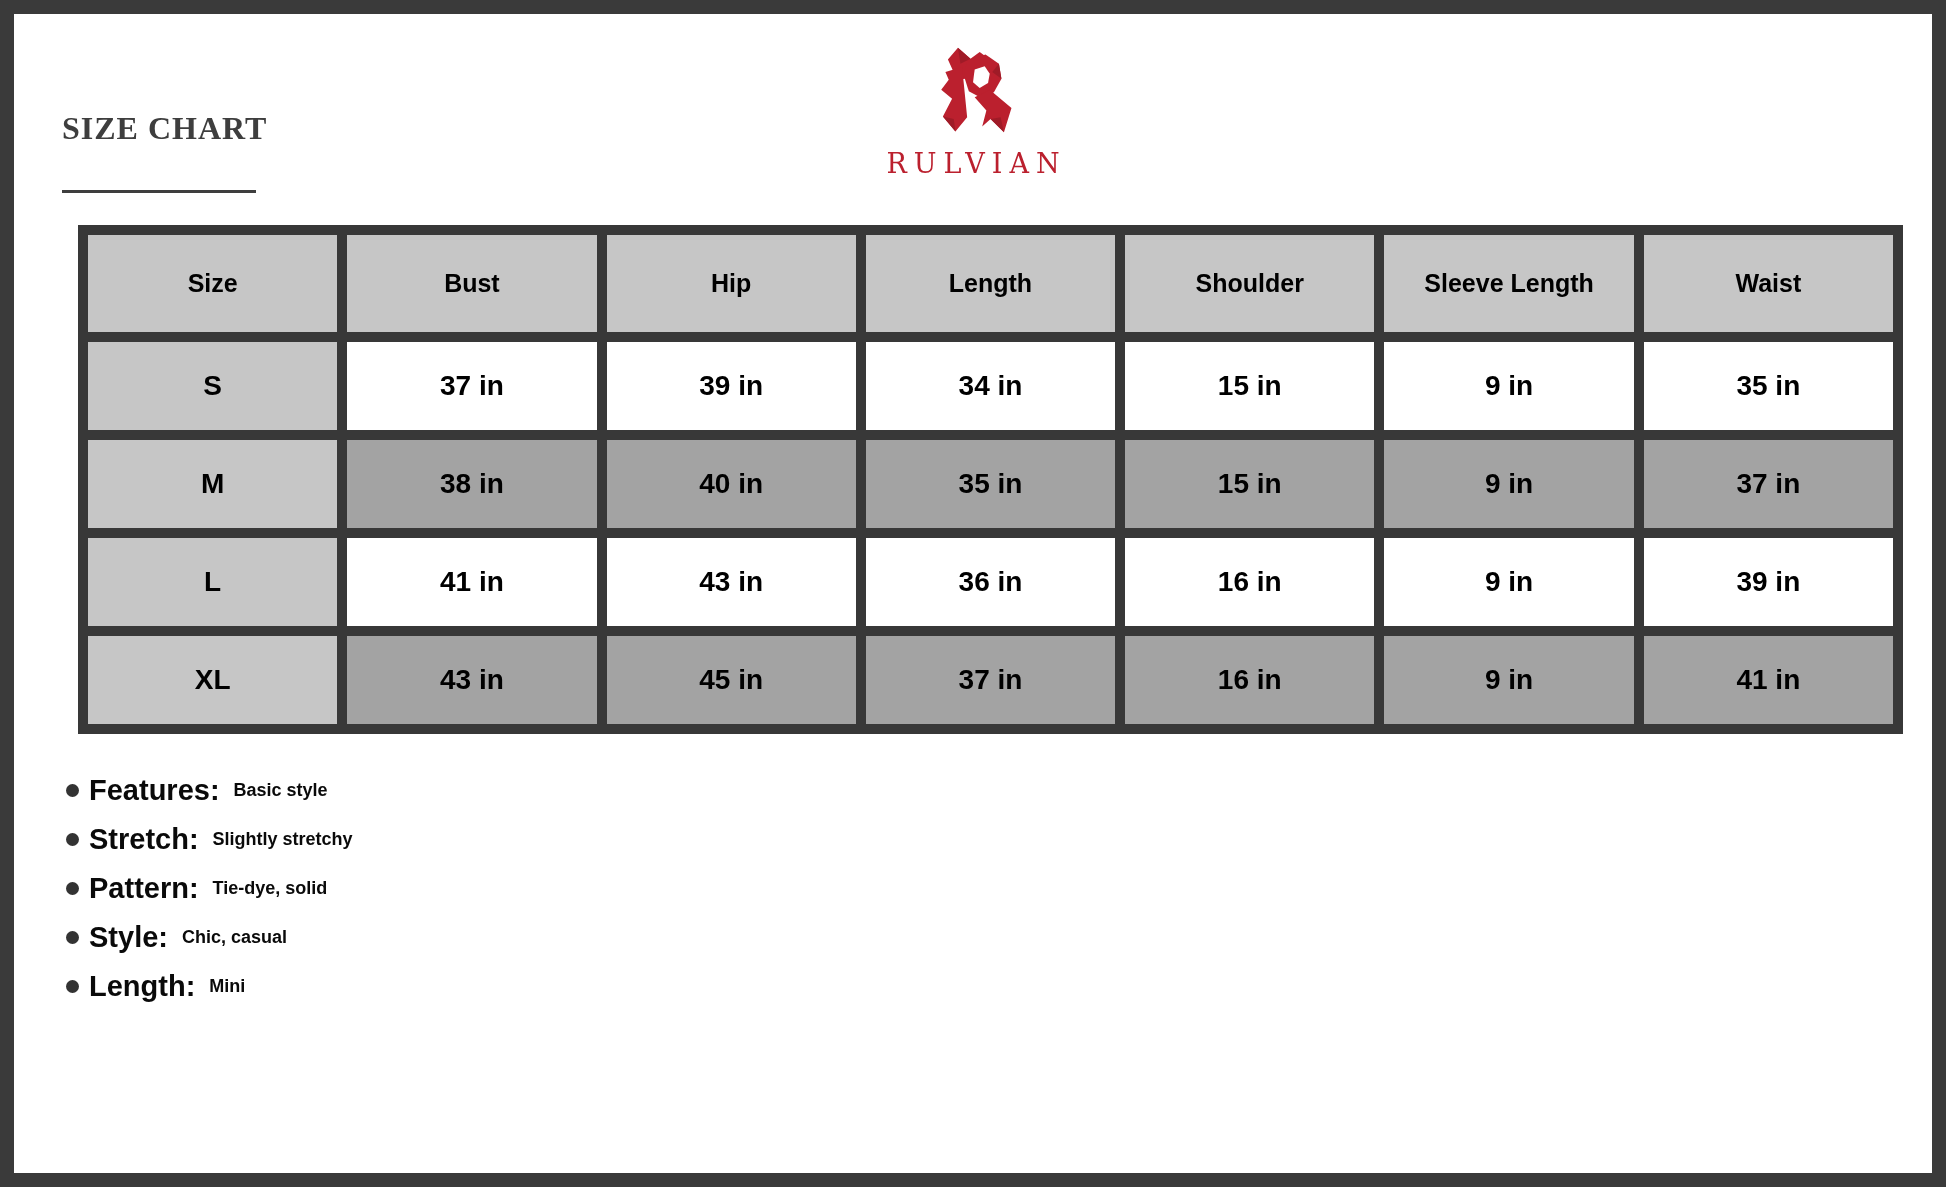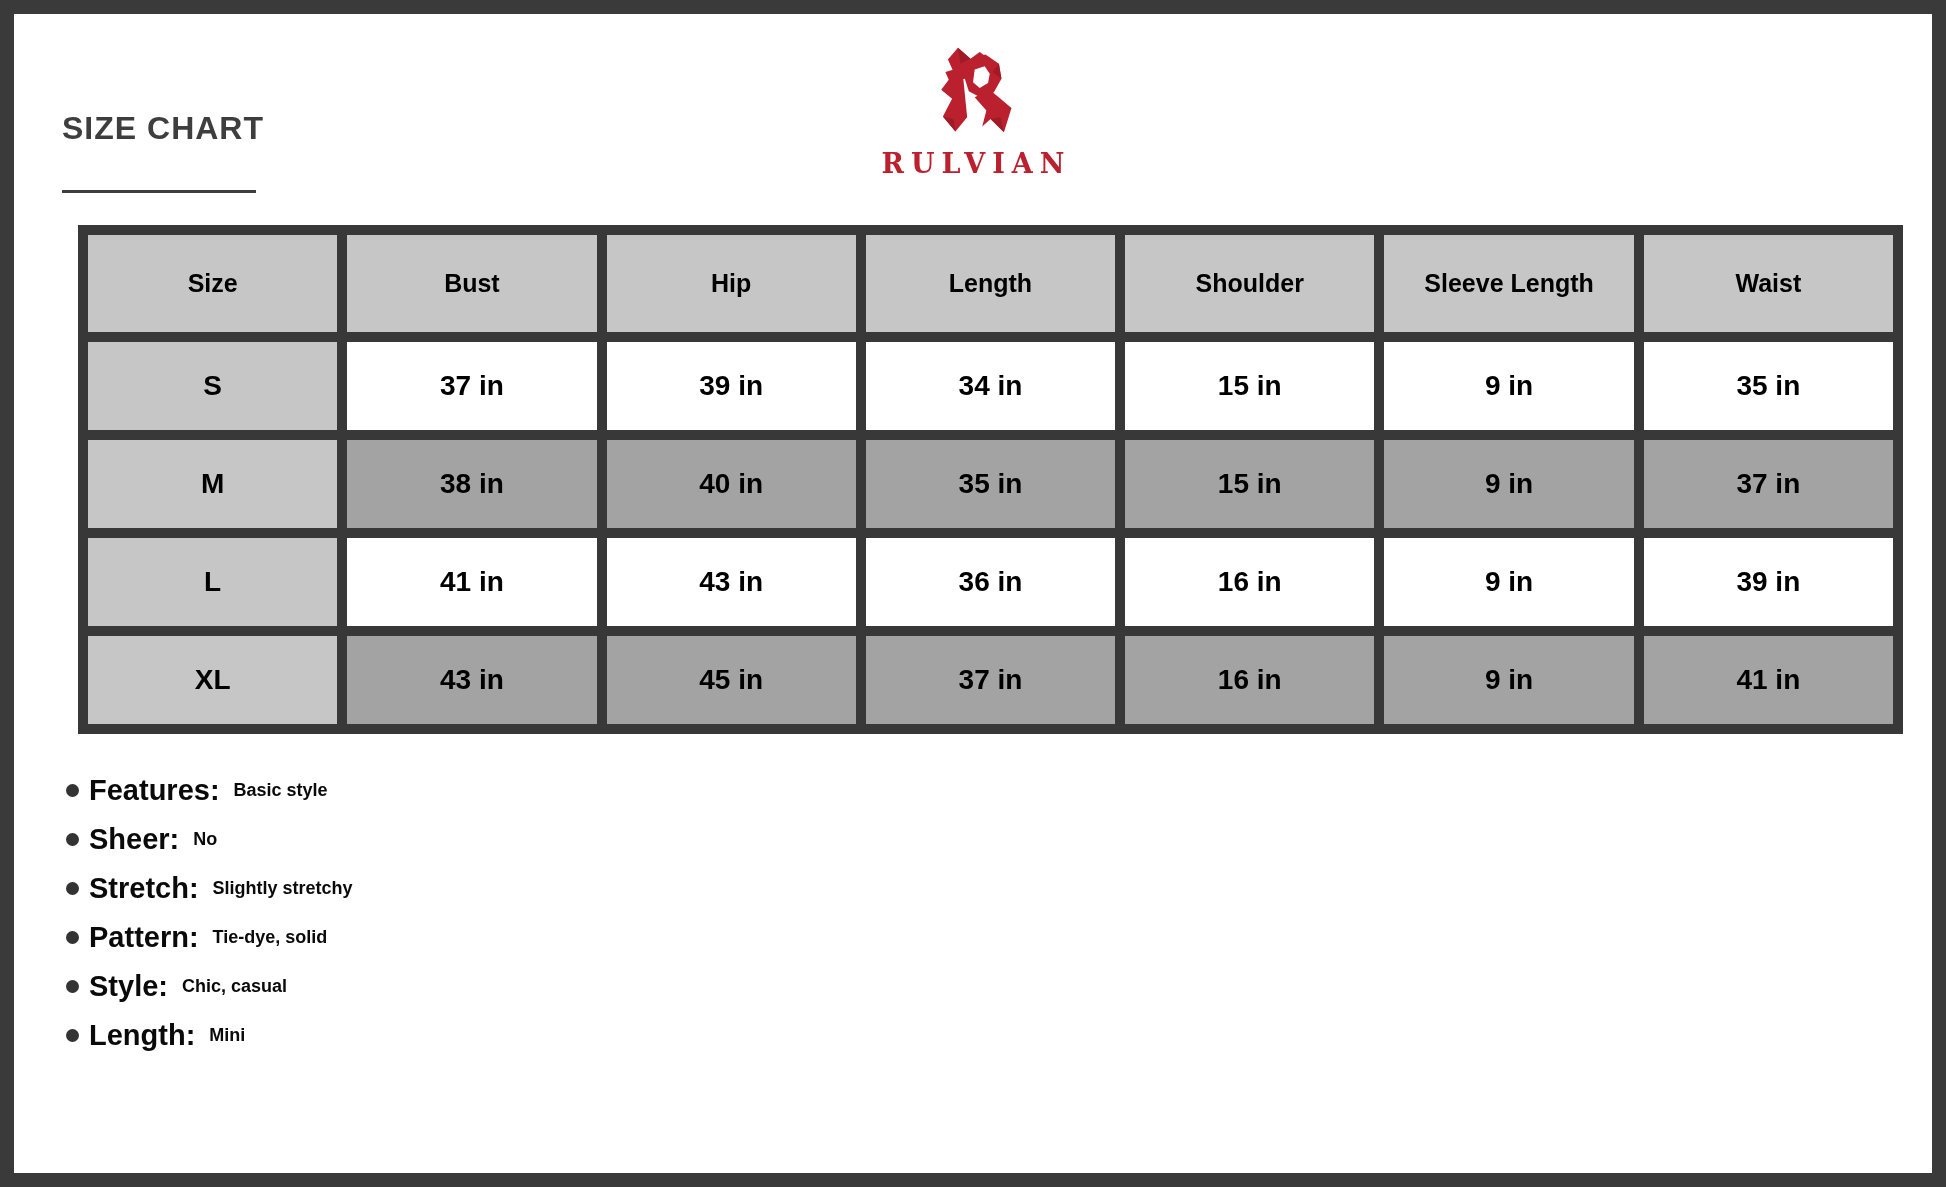--- a/index.html
+++ b/index.html
@@ -19,35 +19,36 @@
     position: absolute;
     top: 24px; left: 0; right: 0;
     display: flex;
     flex-direction: column;
     align-items: center;
     gap: 10px;
   }
   .logo svg { display: block; }
   .wordmark {
     font-family: "DejaVu Serif", serif;
-    font-weight: 700;
+    font-weight: 400;
     font-size: 27px;
     letter-spacing: 7px;
     padding-left: 7px; 
     color: #bb202e;
   }
 
   
   .title {
     position: absolute;
     left: 48px; top: 96px;
     font-weight: 700;
     font-size: 32px;
     letter-spacing: 1px;
     color: #3e3e3e;
+    font-family: Liberation Serif, serif;
   }
   .title-underline {
     position: absolute;
     left: 48px; top: 176px;
     width: 194px; height: 3px;
     background: #3e3e3e;
   }
 
   
   .table-wrap {
@@ -196,25 +197,20 @@
   </div>
 
   <ul class="details">
     <li>
       <span class="bullet"></span>
       <span class="detail-label">Features:</span>
       <span class="detail-value">Basic style</span>
     </li>
     <li>
       <span class="bullet"></span>
-      <span class="detail-label">Sheer:</span>
-      <span class="detail-value">No</span>
-    </li>
-    <li>
-      <span class="bullet"></span>
       <span class="detail-label">Stretch:</span>
       <span class="detail-value">Slightly stretchy</span>
     </li>
     <li>
       <span class="bullet"></span>
       <span class="detail-label">Pattern:</span>
       <span class="detail-value">Tie-dye, solid</span>
     </li>
     <li>
       <span class="bullet"></span>

